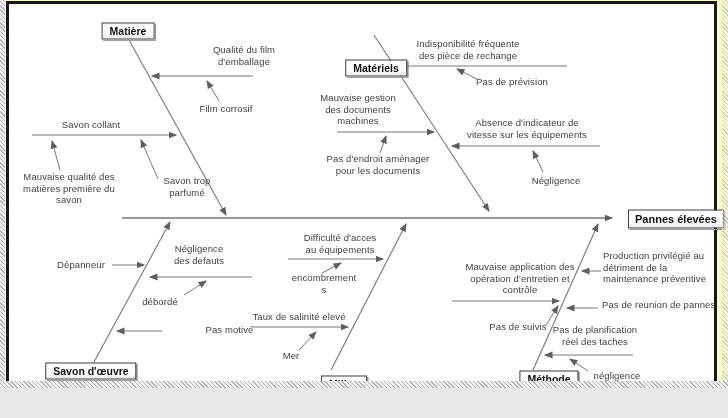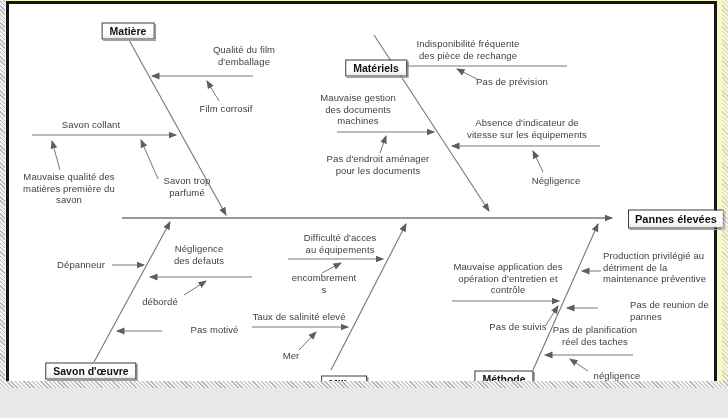--- a/index.html
+++ b/index.html
@@ -80,21 +80,21 @@
       <path d="M299,350 L316,332" marker-end="url(#ah)"></path>
       <path d="M546,325 L558,306" marker-end="url(#ah)"></path>
       <path d="M588,371 L570,359" marker-end="url(#ah)"></path>
     </g>
   </svg>
 
   <div class="cbox" style="left:128px; top:31px;">Matière</div>
   <div class="cbox" style="left:376px; top:26px;margin-top:42px;">Matériels</div>
   <div class="cbox" style="left:91px; top:371px;">Savon d'œuvre</div>
   <div class="cbox" style="left:334px; top:384px;margin-left:10px;">Milieu</div>
-  <div class="cbox" style="left:504px; top:379px;">Méthode</div>
+  <div class="cbox" style="left:549px; top:379px;">Méthode</div>
   <div class="cbox effect" style="left:660px; top:219px;margin-left:16px;">Pannes élevées</div>
 
   <div class="lbl" style="left:219px; top:44px;margin-left:25px;">Qualité du film
 d'emballage</div>
   <div class="lbl" style="left:226px; top:103px;">Film corrosif</div>
   <div class="lbl" style="left:91px;  top:119px;">Savon collant</div>
   <div class="lbl" style="left:69px;  top:171px;">Mauvaise qualité des
 matières première du
 savon</div>
   <div class="lbl" style="left:187px; top:175px;">Savon trop
@@ -109,37 +109,37 @@
   <div class="lbl" style="left:378px; top:153px;">Pas d'endroit aménager
 pour les documents</div>
   <div class="lbl" style="left:527px; top:117px;">Absence d'indicateur de
 vitesse sur les équipements</div>
   <div class="lbl" style="left:556px; top:175px;">Négligence</div>
 
   <div class="lbl" style="left:81px;  top:259px;">Dépanneur</div>
   <div class="lbl" style="left:199px; top:243px;">Négligence
 des defauts</div>
   <div class="lbl" style="left:160px; top:296px;">débordé</div>
-  <div class="lbl" style="left:191px; top:324px;padding-left:47px;">Pas motivé</div>
+  <div class="lbl" style="left:206px; top:324px;padding-left:47px;">Pas motivé</div>
 
   <div class="lbl" style="left:324px; top:272px;">encombrement
 s</div>
   <div class="lbl" style="left:340px; top:232px;">Difficulté d'acces
 au équipements</div>
   <div class="lbl" style="left:299px; top:311px;">Taux de salinité elevé</div>
   <div class="lbl" style="left:291px; top:350px;">Mer</div>
 
-  <div class="lbl" style="left:508px; top:261px;">Mauvaise application des
+  <div class="lbl" style="left:520px; top:261px;">Mauvaise application des
 opération d'entretien et
 contrôle</div>
   <div class="lbl" style="left:518px; top:321px;">Pas de suivis</div>
   <div class="lbl left" style="left:603px; top:250px;">Production privilégié au
 détriment de la
 maintenance préventive</div>
-  <div class="lbl left" style="left:602px; top:299px;margin-left:28px;">Pas de reunion de pannes</div>
+  <div class="lbl left" style="left:602px; top:299px;">Pas de reunion de pannes</div>
   <div class="lbl" style="left:595px; top:324px;">Pas de planification
 réel des taches</div>
   <div class="lbl" style="left:617px; top:370px;">négligence</div>
 
   <div class="edge edge-left"></div>
   <div class="edge edge-right"></div>
   <div class="edge edge-bottom"></div>
 </div>
 
 </body></html>

